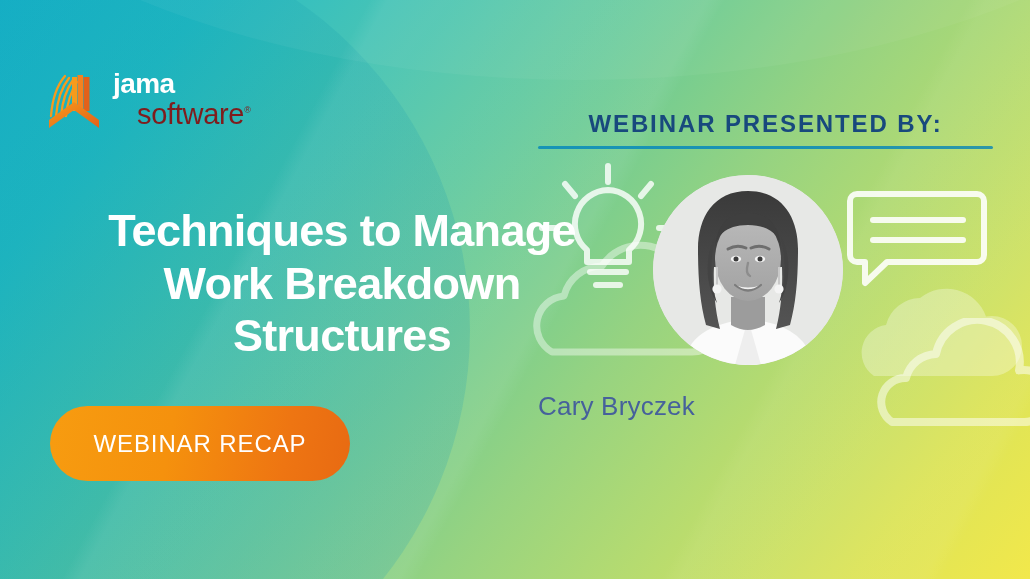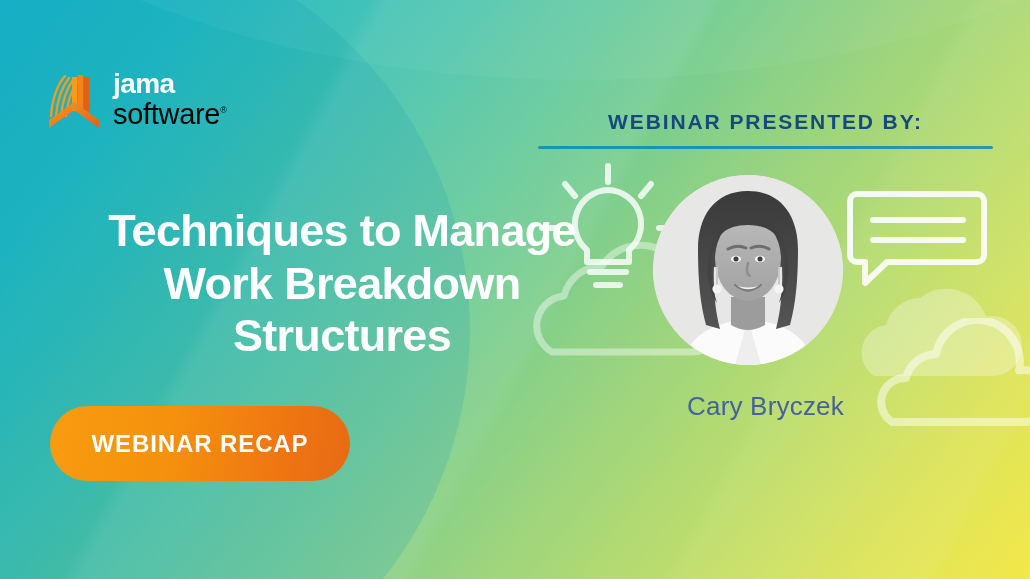--- a/index.html
+++ b/index.html
@@ -69,23 +69,24 @@
   #deco-cloud-left { left:524px; top:222px; }
 
   
   #logo { position:absolute; left:47px; top:68px; display:flex; align-items:center; gap:11px; }
   #logo-text { display:flex; flex-direction:column; line-height:1; padding-bottom:2px; }
   #logo-jama {
     color:#ffffff; font-size:28px; font-weight:bold;
     letter-spacing:-0.6px; line-height:1.02;
   }
   #logo-software {
-    color:#000000; font-size:29px; font-weight:300;
+    color:#7f1d1d; font-size:29px; font-weight:300;
     letter-spacing:-0.3px; line-height:1.08;
     position:relative;
+    margin-left:24px;
   }
   #logo-reg { font-size:9px; vertical-align:super; font-weight:400; }
 
   
   #headline {
     position:absolute; left:52px; top:205px;
     color:#ffffff;
     font-size:45px;
     font-weight:bold;
     line-height:1.17;
@@ -94,34 +95,34 @@
     text-align:center;
   }
   #cta-button {
     position:absolute; left:50px; top:406px;
     width:300px; height:75px;
     border-radius:38px;
     border:none;
     background:linear-gradient(100deg,#F79C10 0%,#F5910D 40%,#EE7512 78%,#E86A12 100%);
     color:#ffffff;
     font-size:24px;
-    font-weight:bold;
+    font-weight:normal;
     letter-spacing:0.9px;
     font-family:"Liberation Sans", sans-serif;
     cursor:pointer;
     display:flex; align-items:center; justify-content:center;
   }
 
   
   #presented-by {
     position:absolute; left:538px; top:110px;
     width:455px;
     text-align:center;
     color:#18497D;
-    font-size:21px;
+    font-size:24px;
     font-weight:bold;
     letter-spacing:1.9px;
   }
   #presented-divider {
     position:absolute; left:538px; top:146px;
     width:455px; height:3px;
     background:linear-gradient(90deg,#1794B6 0%,#1A93B2 55%,#2C97A8 100%);
     border-radius:2px;
   }
 
@@ -129,21 +130,21 @@
     position:absolute; left:653px; top:175px;
     width:190px; height:190px;
     border-radius:50%;
     overflow:hidden;
     background:#e6e8e6;
   }
   #portrait svg { display:block; }
 
   #speaker-name {
     position:absolute; left:538px; top:391px;
-    width:455px; text-align:center;
+    width:455px; 
     color:#46619B;
     font-size:26px;
     font-weight:400;
     letter-spacing:0.2px;
   }
   #speaker-title {
     position:absolute; left:538px; top:427px;
     width:455px; text-align:center;
     color:#17487E;
     font-size:15px;

